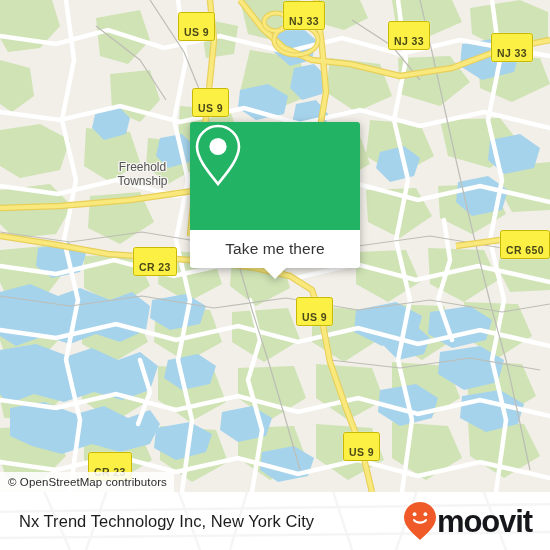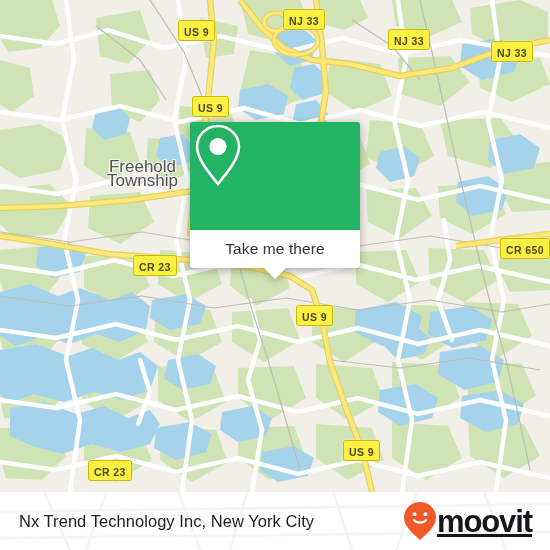--- a/index.html
+++ b/index.html
@@ -32,46 +32,45 @@
     white-space: nowrap;
     z-index: 40;
     font-family: "Liberation Sans", sans-serif;
   }
 
   
   .place-label {
     position: absolute;
     z-index: 25;
     color: #535353;
-    font-size: 17px;
+    font-size: 12px;
     line-height: 14px;
     text-align: center;
     white-space: nowrap;
     text-shadow:
       -1.4px 0 #f7f5f1, 1.4px 0 #f7f5f1, 0 -1.4px #f7f5f1, 0 1.4px #f7f5f1,
       -1px -1px #f7f5f1, 1px -1px #f7f5f1, -1px 1px #f7f5f1, 1px 1px #f7f5f1;
   }
 
   
   .shield {
     position: absolute;
     z-index: 30;
     background: #fdf044;
     border: 1.4px solid #c8b800;
     border-radius: 2.5px;
     color: #4a4a18;
     font-size: 10.5px;
     font-weight: bold;
     letter-spacing: 0.4px;
     line-height: 12px;
-    padding: 5px 5px 2px 5px;
+    padding: 13px 5px 2px 5px;
     white-space: nowrap;
     font-family: "Liberation Sans", sans-serif;
     box-shadow: 0 0 0 0.5px rgba(255,255,255,0.3);
-    margin-top: 8px;
   }
 
   
   #popup {
     position: absolute;
     left: 190px; top: 122px;
     width: 170px;
     z-index: 50;
     filter: drop-shadow(0 2px 4px rgba(0,0,0,0.30));
   }
@@ -132,21 +131,20 @@
     transform: translateY(-50%);
     display: flex; align-items: center;
   }
   #brand-word {
     font-size: 31px;
     font-weight: bold;
     color: #16171a;
     letter-spacing: -1.1px;
     line-height: 31px;
     font-family: "Liberation Sans", sans-serif;
-    text-decoration: underline;
   }
 </style>
 </head>
 <body>
 
 <div id="root">
 
   <div id="map">
 
     <svg width="550" height="492" viewBox="0 0 550 492">
@@ -309,20 +307,21 @@
     <div class="shield" style="left:178px; top:12px;">US 9</div>
     <div class="shield" style="left:283px; top:1px;">NJ 33</div>
     <div class="shield" style="left:388px; top:21px;">NJ 33</div>
     <div class="shield" style="left:491px; top:33px;">NJ 33</div>
     <div class="shield" style="left:133px; top:247px;">CR 23</div>
     <div class="shield" style="left:500px; top:230px;">CR 650</div>
     <div class="shield" style="left:296px; top:297px;">US 9</div>
     <div class="shield" style="left:343px; top:432px;">US 9</div>
     <div class="shield" style="left:88px;  top:452px;">CR 23</div>
 
+    <div id="attribution">© OpenStreetMap contributors</div>
 
     <div id="popup">
       <div id="popup-green">
         <svg width="56" height="66" viewBox="0 0 56 66">
           <path d="M28 4 C16.5 4 7 13.3 7 24.8 C7 38 22 54 28 62 C34 54 49 38 49 24.8 C49 13.3 39.5 4 28 4 Z" fill="none" stroke="#ffffff" stroke-width="2.6"></path>
           <circle cx="28" cy="24.5" r="8.6" fill="#ffffff"></circle>
         </svg>
       </div>
       <div id="popup-white">
         <span id="popup-label">Take me there</span>

